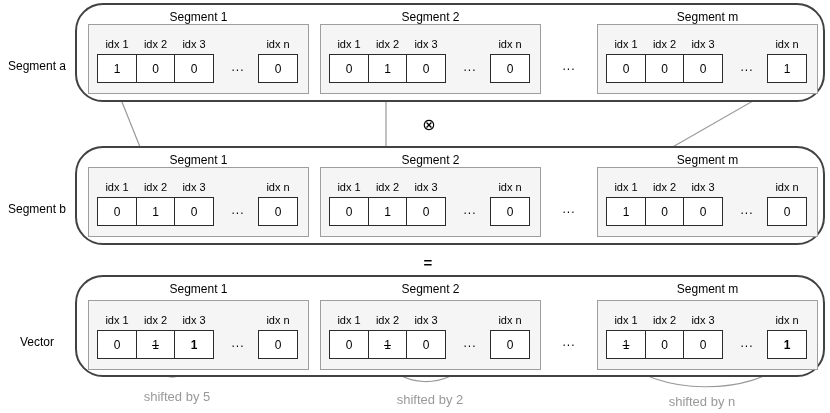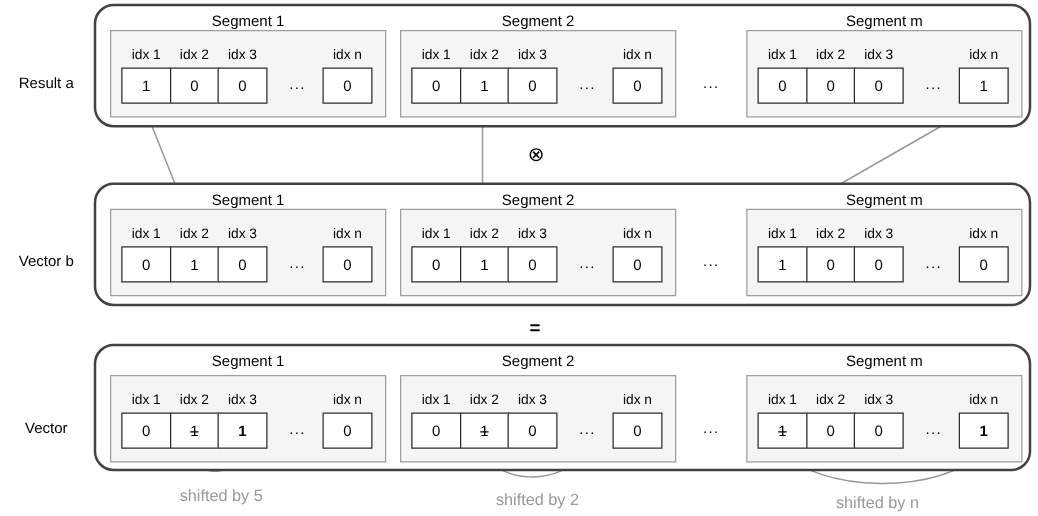--- a/index.html
+++ b/index.html
@@ -1,19 +1,19 @@
 <!DOCTYPE html>
 <html style="--c-arrow: #999999; --c-muted: #999999; --c-outer: #424242; --c-segfill: #f5f5f5; --c-segborder: #9e9e9e; --c-cellborder: #2b2b2b; --c-text: #000000;"><head>
 <meta charset="utf-8">
 <style>
   html,body{margin:0;padding:0;background:#fff;}
   .stage{position:relative;width:830px;height:413px;background:#fff;overflow:hidden;
          font-family:"Liberation Sans",sans-serif;color:var(--c-text,#000);}
   .container{position:absolute;left:75px;width:750px;background:#fff;
-             border:2px solid var(--c-outer,#424242);border-radius:16px;box-sizing:border-box;}
+             border:2px solid var(--c-outer,#424242);border-radius:28px;box-sizing:border-box;}
   .vec-label{position:absolute;left:0;width:74px;height:16px;line-height:16px;
              text-align:center;font-size:12px;}
   .seg-title{position:absolute;width:221px;text-align:center;font-size:12px;line-height:14px;}
   .seg-box{position:absolute;width:221px;height:70px;box-sizing:border-box;
            background:var(--c-segfill,#f5f5f5);border:1px solid var(--c-segborder,#9e9e9e);}
   .idx-label{position:absolute;top:13px;width:40px;text-align:center;font-size:11px;line-height:13px;}
   .cell{position:absolute;top:29px;width:40px;height:29px;box-sizing:border-box;background:#fff;
         border:1.5px solid var(--c-cellborder,#2b2b2b);display:flex;align-items:center;
         justify-content:center;font-size:12px;}
   .cell.bold span{font-weight:bold;}
@@ -51,21 +51,21 @@
         <path d="M2,2 L9,6 L2,10"></path>
       </marker>
     </defs>
     <path class="arrow" d="M114,82 L150,172" marker-end="url(#mTri)"></path>
     <path class="arrow" d="M386,82 L386,171" marker-end="url(#mTri)"></path>
     <path class="arrow" d="M786,82 L629,172" marker-end="url(#mTri)"></path>
     <path class="arrow" d="M152,357 C156,383 186,383 191,361" marker-end="url(#mOpen)"></path>
     <path class="arrow" d="M384,357 C396,389 451,389 467,361" marker-end="url(#mOpen)"></path>
     <path class="arrow" d="M623,357 C652,397 757,395 785,361" marker-end="url(#mOpen)"></path>
   </svg>
-<div class="vec-label" style="top: 57.5px;">Result a</div>
+<div class="vec-label" style="top: 57.5px;">Segment a</div>
     <div class="container" style="top: 3px; height: 99px;">
       <div class="seg-title" style="left: 11px; top: 5px;">Segment 1</div>
       <div class="seg-box" style="left: 11px; top: 19px;">
         <div class="idx-label" style="left: 8px;">idx 1</div>
         <div class="idx-label" style="left: 46.5px;">idx 2</div>
         <div class="idx-label" style="left: 85px;">idx 3</div>
         <div class="idx-label" style="left: 169px;">idx n</div>
         <div class="cell" style="left: 8px;">
           <span>1</span>
         </div>
@@ -115,21 +115,21 @@
         <div class="cell" style="left: 85px;">
           <span>0</span>
         </div>
         <div class="cell" style="left: 169px;">
           <span>1</span>
         </div>
         <div class="dots in-box-dots" style="left: 136px;">...</div>
       </div>
       <div class="dots seg-dots" style="left: 479px; top: 48px;">...</div>
     </div>
-    <div class="vec-label" style="top: 200.5px;">Vector b</div>
+    <div class="vec-label" style="top: 200.5px;">Segment b</div>
     <div class="container" style="top: 146px; height: 99px;">
       <div class="seg-title" style="left: 11px; top: 5px;">Segment 1</div>
       <div class="seg-box" style="left: 11px; top: 19px;">
         <div class="idx-label" style="left: 8px;">idx 1</div>
         <div class="idx-label" style="left: 46.5px;">idx 2</div>
         <div class="idx-label" style="left: 85px;">idx 3</div>
         <div class="idx-label" style="left: 169px;">idx n</div>
         <div class="cell" style="left: 8px;">
           <span>0</span>
         </div>

